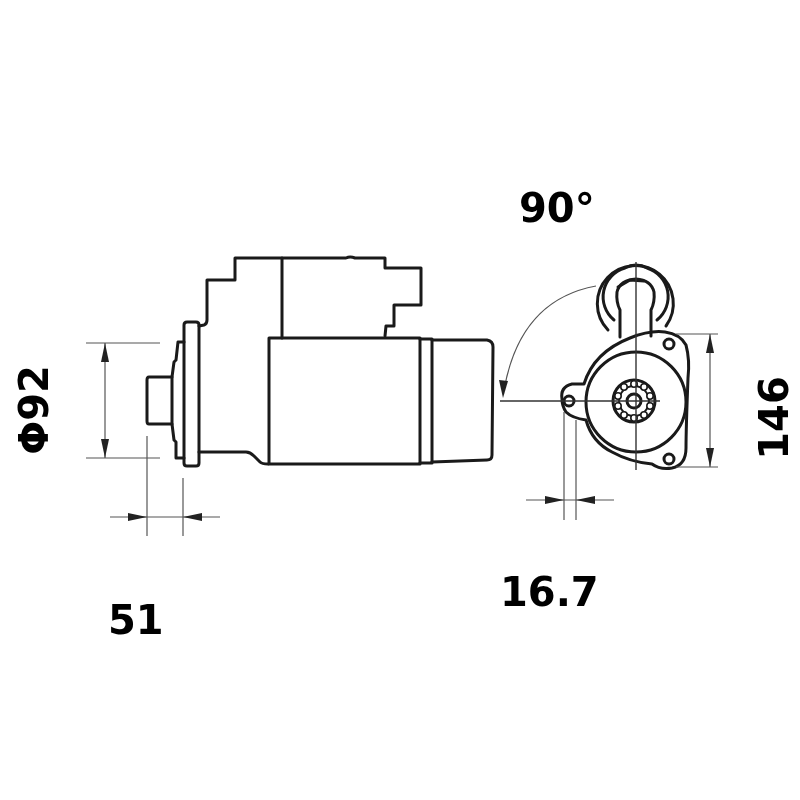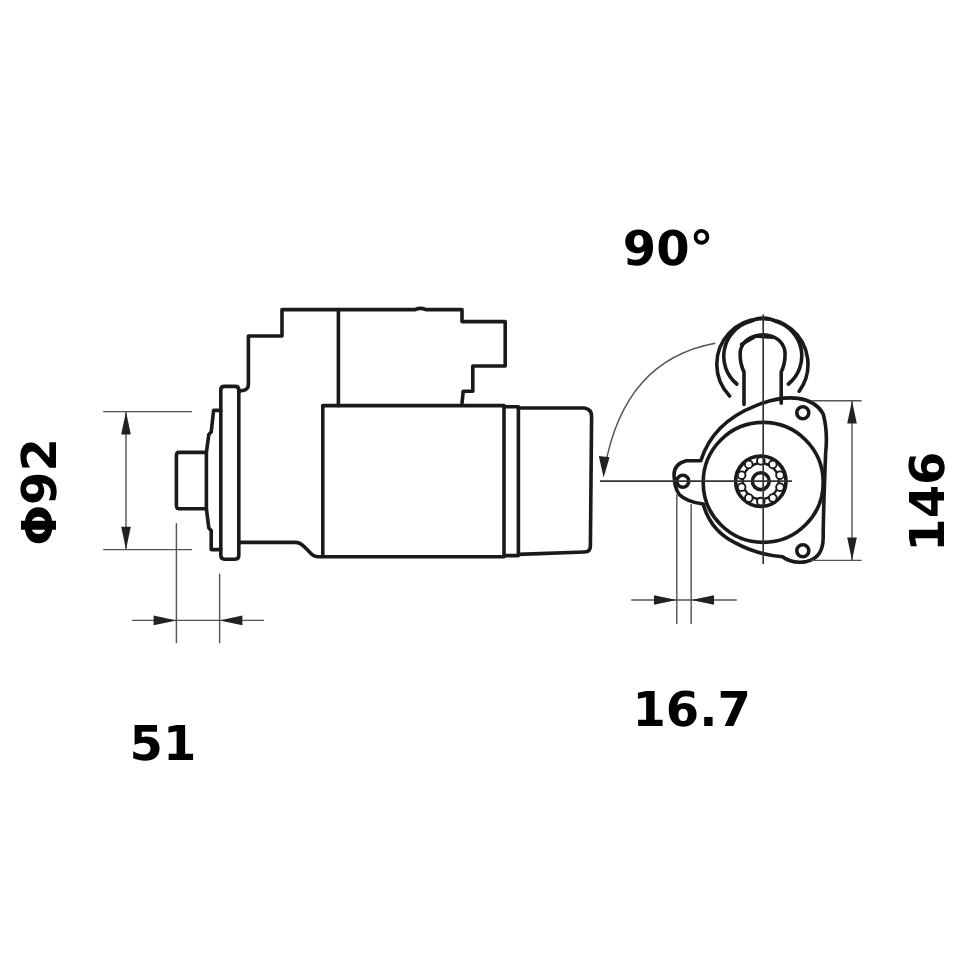--- a/index.html
+++ b/index.html
@@ -29,21 +29,21 @@
       font-size: 40px;
       line-height: 1;
       white-space: nowrap;
     }
     .label-vertical {
       transform-origin: center center;
       transform: rotate(-90deg);
     }
     #label-angle { left: 492px; top: 188px; margin-left: 27px; }
     #label-width-51 { left: 108px; top: 600px; }
-    #label-offset-167 { left: 500px; top: 572px; margin-left: 27px; }
+    #label-offset-167 { left: 500px; top: 572px; }
     #label-diameter {
       left: -26px;
       top: 390px;
       width: 120px;
       text-align: center;
     }
     #label-height-146 {
       left: 714px;
       top: 398px;
       width: 120px;

